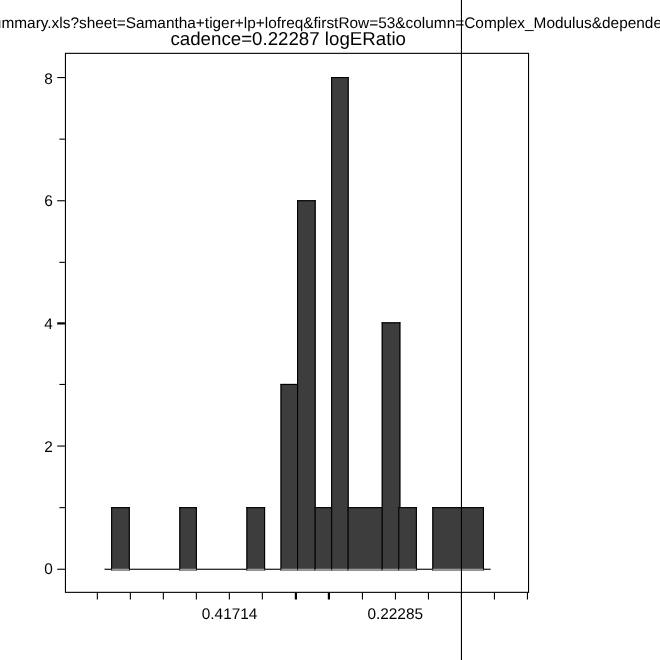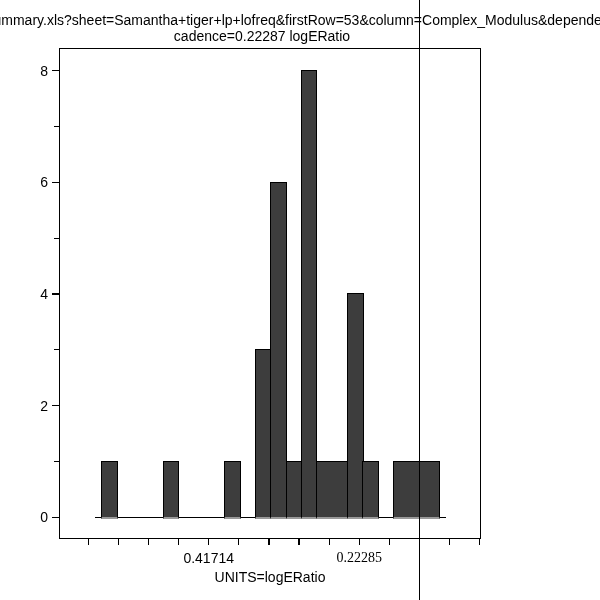--- a/index.html
+++ b/index.html
@@ -14,21 +14,21 @@
   .t1{
     position:absolute;top:12px;left:50%;
     transform:translateX(-50%);
     white-space:nowrap;
     font-size:14px;line-height:16px;
   }
   .t2{
     position:absolute;top:28px;left:262px;
     transform:translateX(-50%);
     white-space:nowrap;
-    font-size:14px;line-height:16px;
+    font-size:17px;line-height:16px;
   }
   .frame{
     position:absolute;left:59px;top:48px;width:422px;height:491px;
     border:1.2px solid #000;
     box-sizing:border-box;
     background:transparent;
   }
   #chart-layer{position:absolute;left:0;top:0;width:600px;height:600px;}
   .bar{
     position:absolute;
@@ -84,31 +84,30 @@
       <div class="tick" style="left: 238.224px; top: 539px; width: 1.2px; height: 6.2px;"></div>
       <div class="tick" style="left: 268.346px; top: 539px; width: 1.2px; height: 6.2px;"></div>
       <div class="tick" style="left: 298.467px; top: 539px; width: 1.2px; height: 6.2px;"></div>
       <div class="tick" style="left: 328.588px; top: 539px; width: 1.2px; height: 6.2px;"></div>
       <div class="tick" style="left: 358.71px; top: 539px; width: 1.2px; height: 6.2px;"></div>
       <div class="tick" style="left: 388.831px; top: 539px; width: 1.2px; height: 6.2px;"></div>
       <div class="tick" style="left: 418.952px; top: 539px; width: 1.2px; height: 6.2px;"></div>
       <div class="tick" style="left: 449.074px; top: 539px; width: 1.2px; height: 6.2px;"></div>
       <div class="tick" style="left: 479.195px; top: 539px; width: 1.2px; height: 6.2px;"></div>
       <div class="xlab" style="left: 208.703px; top: 550px;">0.41714</div>
-      <div class="xlab" style="left: 359.31px; top: 550px; font-family: Liberation Serif, serif;">0.22285</div>
+      <div class="xlab" style="left: 359.31px; top: 550px;">0.22285</div>
       <div class="tick" style="left: 51.6px; top: 516.64px; width: 7.4px; height: 1.2px;"></div>
       <div class="ylab" style="left: 0px; top: 509.24px;">0</div>
       <div class="tick" style="left: 51.6px; top: 405.049px; width: 7.4px; height: 1.2px;"></div>
       <div class="ylab" style="left: 0px; top: 397.649px;">2</div>
       <div class="tick" style="left: 51.6px; top: 293.458px; width: 7.4px; height: 1.2px;"></div>
       <div class="ylab" style="left: 0px; top: 286.058px;">4</div>
       <div class="tick" style="left: 51.6px; top: 181.867px; width: 7.4px; height: 1.2px;"></div>
       <div class="ylab" style="left: 0px; top: 174.467px;">6</div>
       <div class="tick" style="left: 51.6px; top: 70.2761px; width: 7.4px; height: 1.2px;"></div>
       <div class="ylab" style="left: 0px; top: 62.8761px;">8</div>
       <div class="tick" style="left: 54.4px; top: 460.844px; width: 4.6px; height: 1.2px;"></div>
       <div class="tick" style="left: 54.4px; top: 349.253px; width: 4.6px; height: 1.2px;"></div>
       <div class="tick" style="left: 54.4px; top: 237.662px; width: 4.6px; height: 1.2px;"></div>
       <div class="tick" style="left: 54.4px; top: 126.072px; width: 4.6px; height: 1.2px;"></div>
       <div class="marker" style="left: 418.902px; top: 0px; width: 1.3px; height: 600px; background: rgb(0, 0, 0);"></div>
     </div>
-  <div class="xaxis-title">UNITS=logERatio</div>
 </div>
 
 </body></html>

